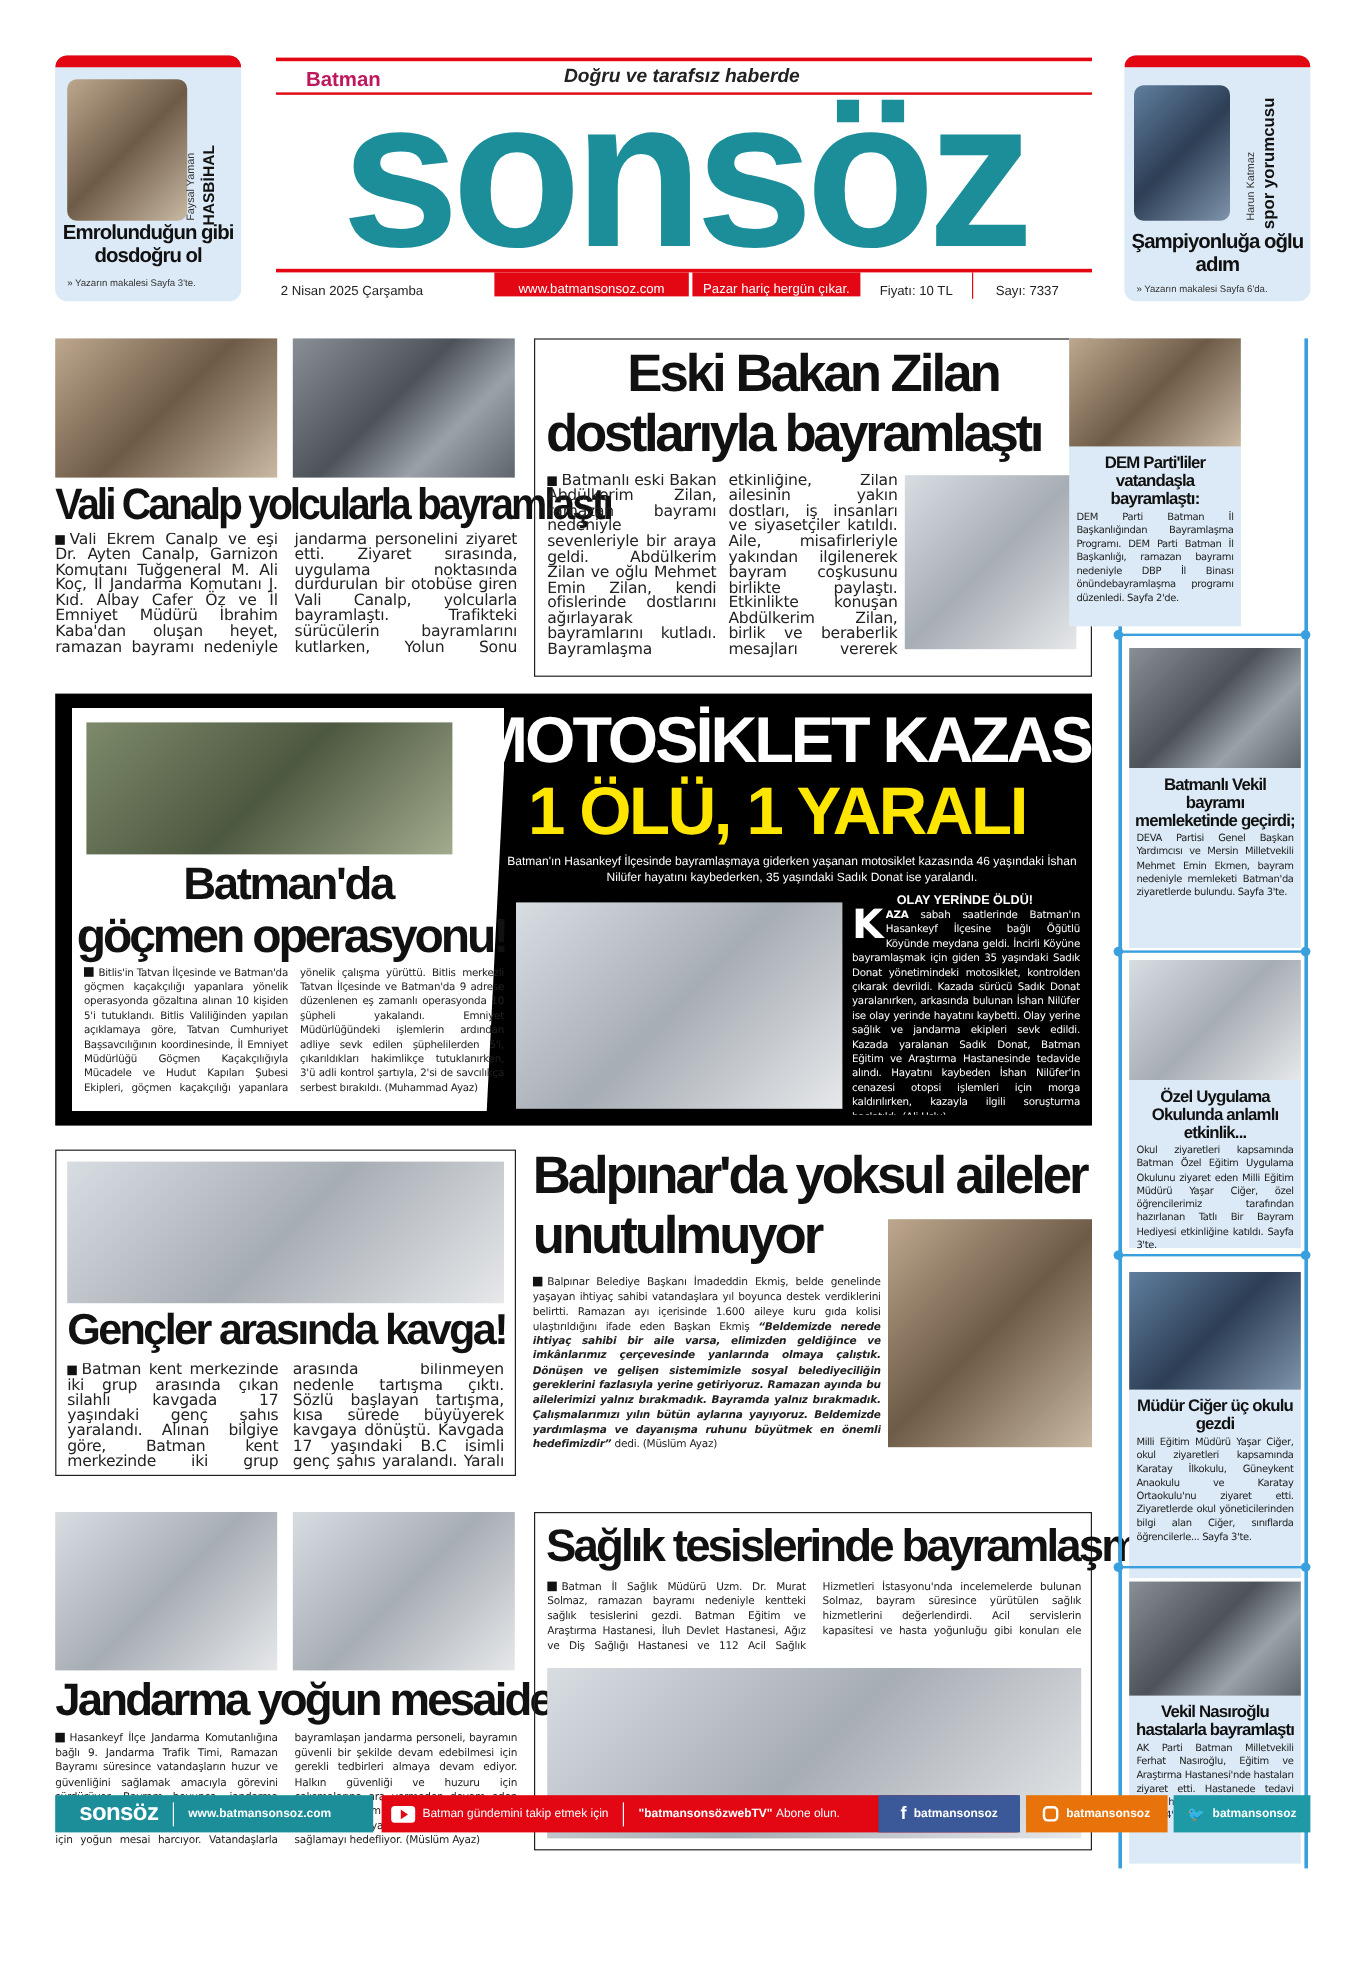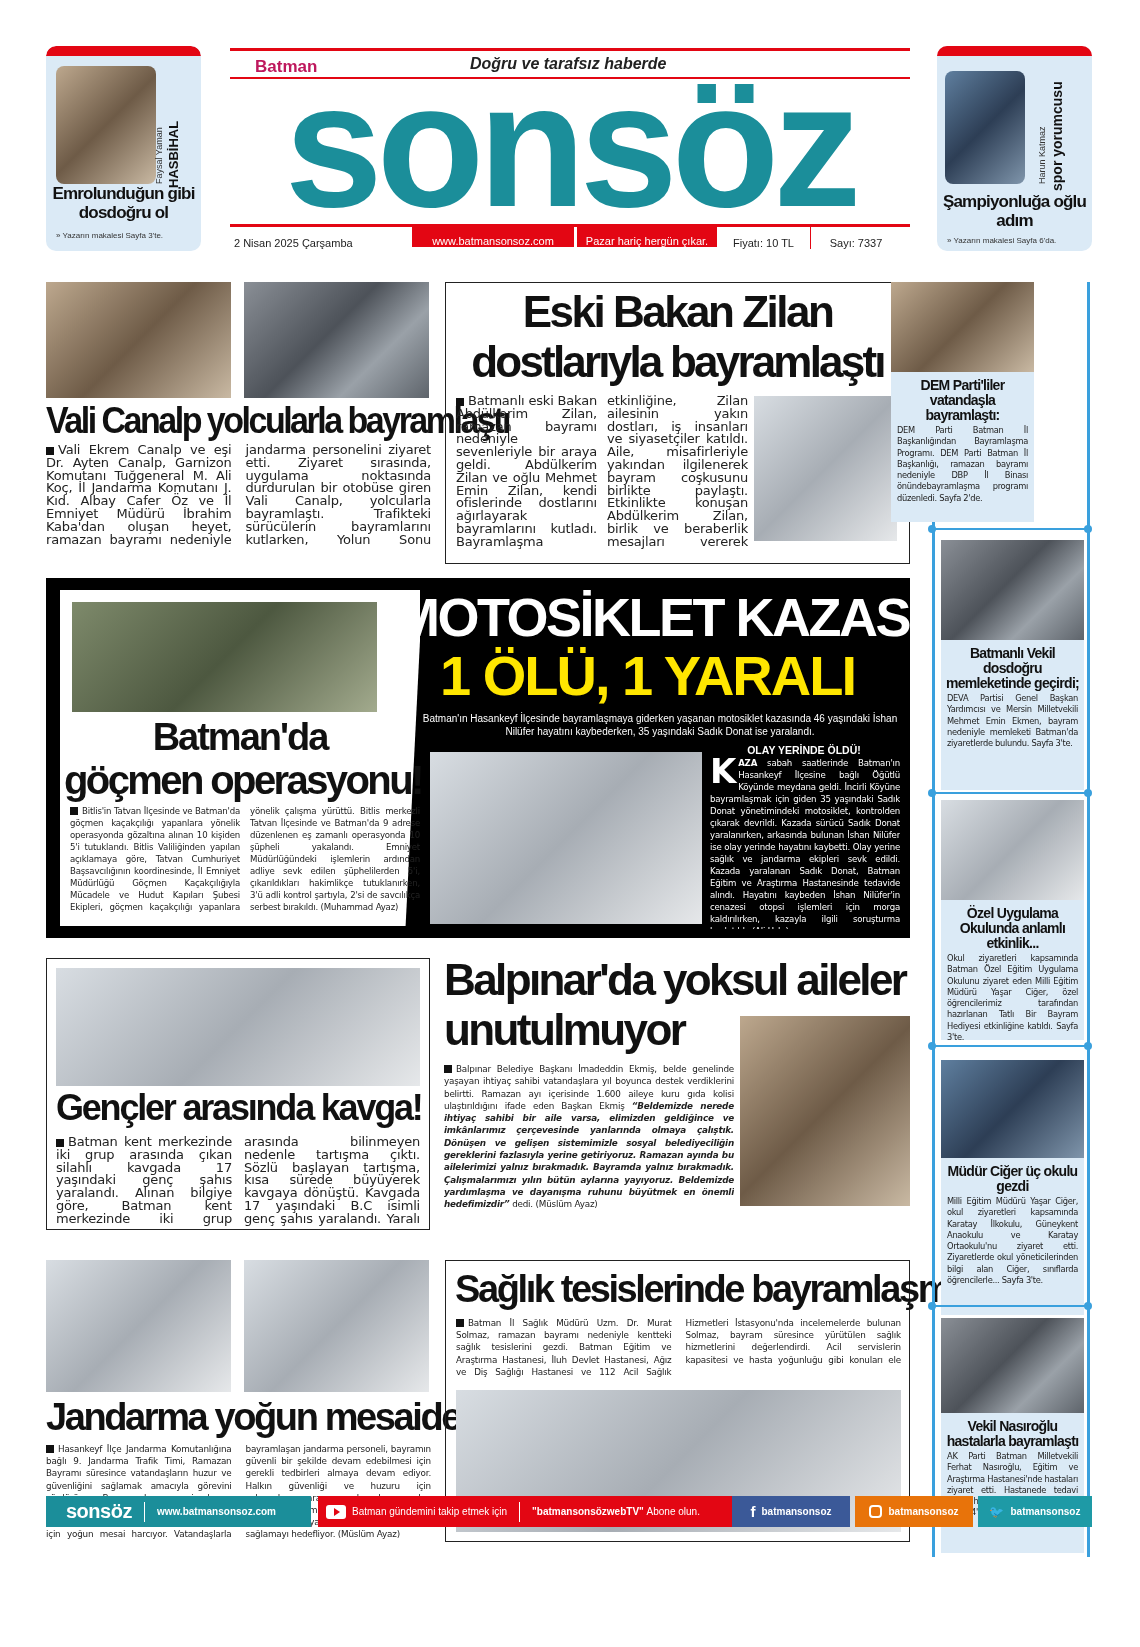--- a/index.html
+++ b/index.html
@@ -60,21 +60,21 @@
   <div style="width:90px;text-align:center;padding-top:10px;color:#222">Sayı: 7337</div>
 </div>
 
 <div class="photo warm" style="left:46px;top:282px;width:185px;height:116px"></div>
 <div class="photo" style="left:244px;top:282px;width:185px;height:116px"></div>
 <div class="abs hl" style="left:46px;top:402px;width:385px;font-size:34px;white-space:nowrap;letter-spacing:-2.5px;transform:scaleY(1.08)">Vali Canalp yolcularla bayramlaştı</div>
 <div class="abs body cols2" style="left:46px;top:444px;width:385px;height:115px;overflow:hidden"><span class="sq"></span><span>Vali Ekrem Canalp ve eşi Dr. Ayten Canalp, Garnizon Komutanı Tuğgeneral M. Ali Koç, İl Jandarma Komutanı J. Kıd. Albay Cafer Öz ve İl Emniyet Müdürü İbrahim Kaba'dan oluşan heyet, ramazan bayramı nedeniyle jandarma personelini ziyaret etti. Ziyaret sırasında, uygulama noktasında durdurulan bir otobüse giren Vali Canalp, yolcularla bayramlaştı. Trafikteki sürücülerin bayramlarını kutlarken, Yolun Sonu Bayram Olsun mottosuyla vatandaşlara iyi yolculuklar dileğinde bulunan Vali Canalp, güvenli seyahat için alınan tedbirler hakkında bilgi aldı. Bayramlaşma ziyaretinde güvenlik önlemleri denetlendi. (Ali Uslu)</span></div>
 
 <div class="box" style="left:445px;top:282px;width:465px;height:282px"></div>
 <div class="abs hl" style="left:460px;top:290px;width:435px;text-align:center;font-size:44px;letter-spacing:-2.5px">Eski Bakan Zilan</div>
-<div class="abs hl" style="left:455px;top:340px;width:445px;text-align:center;font-size:44px;letter-spacing:-2.8px;white-space:nowrap">dostlarıyla bayramlaştı</div>
+<div class="abs hl" style="left:455px;top:340px;width:445px;text-align:left;font-size:44px;letter-spacing:-2.8px;white-space:nowrap">dostlarıyla bayramlaştı</div>
 <div class="abs body cols2" style="left:456px;top:395px;width:292px;height:165px;overflow:hidden;column-gap:10px"><span class="sq"></span><span>Batmanlı eski Bakan Abdülkerim Zilan, ramazan bayramı nedeniyle sevenleriyle bir araya geldi. Abdülkerim Zilan ve oğlu Mehmet Emin Zilan, kendi ofislerinde dostlarını ağırlayarak bayramlarını kutladı. Bayramlaşma etkinliğine, Zilan ailesinin yakın dostları, iş insanları ve siyasetçiler katıldı. Aile, misafirleriyle yakından ilgilenerek bayram coşkusunu birlikte paylaştı. Etkinlikte konuşan Abdülkerim Zilan, birlik ve beraberlik mesajları vererek</span> <b><i>“Bayramlar, sevgi ve saygıyı pekiştiren, dayanışma ve yardımlaşma duygularını güçlendiren özel günlerdir. Dostlarımızla bir araya gelmekten büyük mutluluk duyuyoruz”</i></b> <span>ifadelerini kullandı. (Ali Uslu)</span></div>
 <div class="photo light" style="left:754px;top:396px;width:143px;height:145px"></div>
 
 <div class="abs" style="left:46px;top:578px;width:864px;height:360px;background:#000"></div>
 <div class="abs" style="left:60px;top:590px;width:360px;height:336px;background:#fff;clip-path:polygon(0 0,100% 0,100% 15%,96% 100%,0 100%)"></div>
 <div class="photo green" style="left:72px;top:602px;width:305px;height:110px"></div>
 <div class="abs hl" style="left:70px;top:718px;width:340px;text-align:center;font-size:38px;letter-spacing:-2px">Batman'da</div>
 <div class="abs hl" style="left:64px;top:760px;width:350px;text-align:center;font-size:40px;letter-spacing:-2.6px;white-space:nowrap">göçmen operasyonu!</div>
 <div class="abs body cols2" style="left:70px;top:805px;width:350px;height:115px;overflow:hidden;font-size:8.6px;line-height:12px;column-gap:10px"><span class="sq"></span><span>Bitlis'in Tatvan İlçesinde ve Batman'da göçmen kaçakçılığı yapanlara yönelik operasyonda gözaltına alınan 10 kişiden 5'i tutuklandı. Bitlis Valiliğinden yapılan açıklamaya göre, Tatvan Cumhuriyet Başsavcılığının koordinesinde, İl Emniyet Müdürlüğü Göçmen Kaçakçılığıyla Mücadele ve Hudut Kapıları Şubesi Ekipleri, göçmen kaçakçılığı yapanlara yönelik çalışma yürüttü. Bitlis merkezli Tatvan İlçesinde ve Batman'da 9 adrese düzenlenen eş zamanlı operasyonda 10 şüpheli yakalandı. Emniyet Müdürlüğündeki işlemlerin ardından adliye sevk edilen şüphelilerden 5'i, çıkarıldıkları hakimlikçe tutuklanırken, 3'ü adli kontrol şartıyla, 2'si de savcılıkça serbest bırakıldı. (Muhammad Ayaz)</span></div>
 
@@ -114,21 +114,21 @@
   <div class="sidehl">DEM Parti'liler vatandaşla bayramlaştı:</div>
   <div class="sidebody">DEM Parti Batman İl Başkanlığından Bayramlaşma Programı. DEM Parti Batman İl Başkanlığı, ramazan bayramı nedeniyle DBP İl Binası önündebayramlaşma programı düzenledi. Sayfa 2'de.</div>
 </div>
 <div class="hline" style="left:932px;top:528px;width:158px"></div>
 <div class="dot" style="left:928px;top:525px"></div>
 <div class="dot" style="left:1084px;top:525px"></div>
 
 <div class="sidebox" style="left:941px;top:540px;width:143px;height:250px">
   <div class="photo" style="left:0;top:0;width:143px;height:100px"></div>
   <div style="height:102px"></div>
-  <div class="sidehl">Batmanlı Vekil dosdoğru memleketinde geçirdi;</div>
+  <div class="sidehl">Batmanlı Vekil bayramı memleketinde geçirdi;</div>
   <div class="sidebody">DEVA Partisi Genel Başkan Yardımcısı ve Mersin Milletvekili Mehmet Emin Ekmen, bayram nedeniyle memleketi Batman'da ziyaretlerde bulundu. Sayfa 3'te.</div>
 </div>
 <div class="hline" style="left:932px;top:792px;width:158px"></div>
 <div class="dot" style="left:928px;top:789px"></div>
 <div class="dot" style="left:1084px;top:789px"></div>
 
 <div class="sidebox" style="left:941px;top:800px;width:143px;height:240px">
   <div class="photo light" style="left:0;top:0;width:143px;height:100px"></div>
   <div style="height:102px"></div>
   <div class="sidehl">Özel Uygulama Okulunda anlamlı etkinlik...</div>

